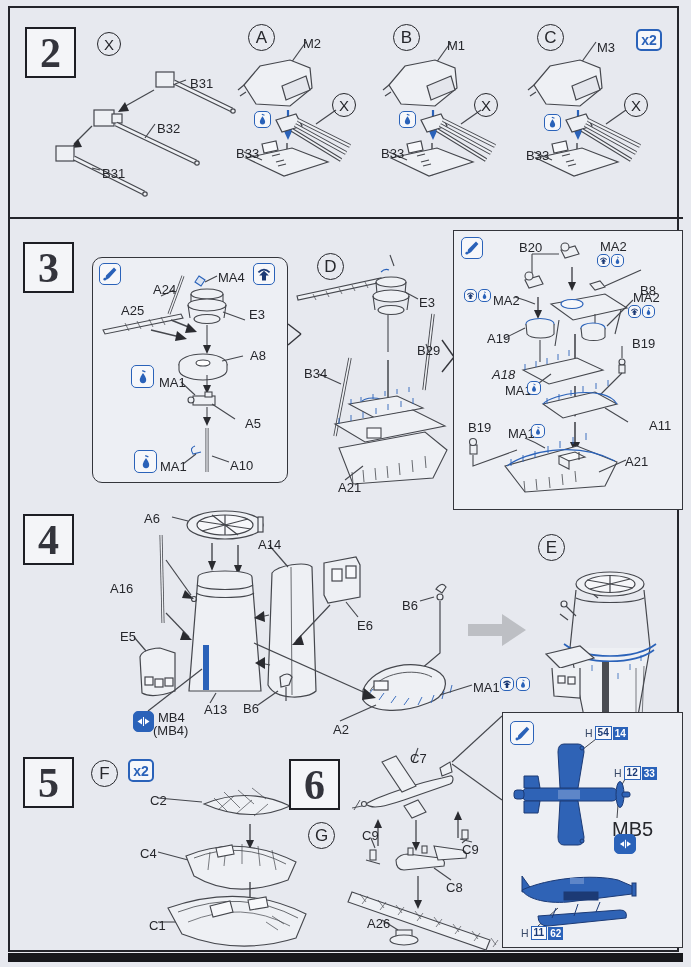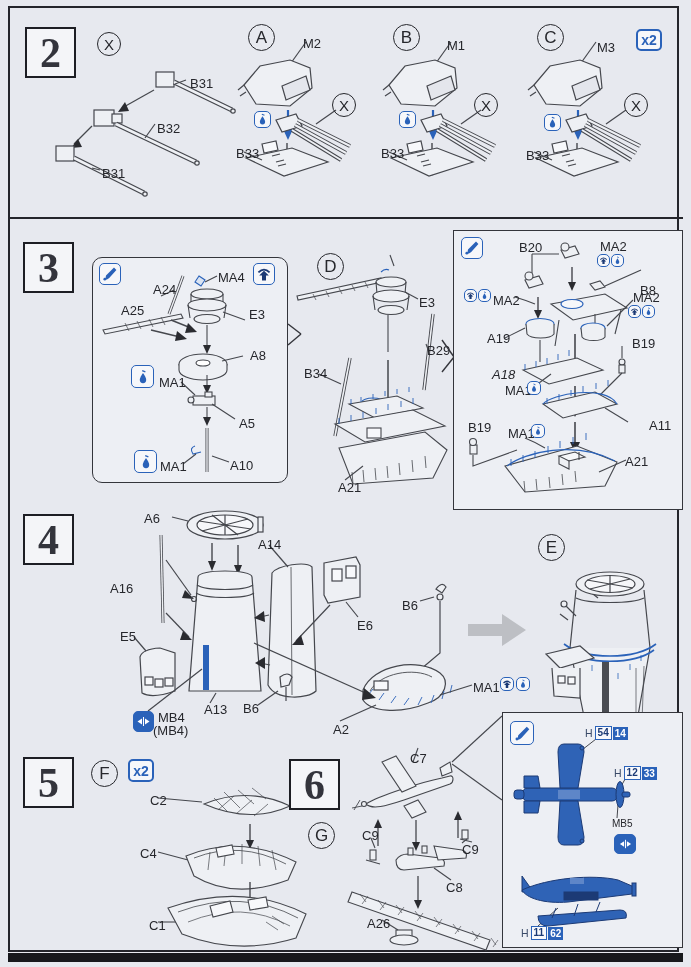--- a/index.html
+++ b/index.html
@@ -269,21 +269,21 @@
   <span class="lbl" style="left:121px;top:304px;">A25</span>
   <span class="lbl" style="left:249px;top:308px;">E3</span>
   <span class="lbl" style="left:250px;top:349px;">A8</span>
   <div class="ic" style="left:131px;top:365px;width:23px;height:23px;">
     <svg width="16" height="16" viewBox="0 0 20 20">
         <path d="M10,5 C10,5 6,10.5 6,13.5 a4,4.2 0 0 0 8,0 C14,10.5 10,5 10,5 Z" fill="#2a62b9"></path>
         <path d="M9,2 L13,3.5" stroke="#2a62b9" stroke-width="1.8"></path>
       </svg>
   </div>
   <span class="lbl" style="left:159px;top:376px;">MA1</span>
-  <span class="lbl" style="left:239px;top:417px;">A5</span>
+  <span class="lbl" style="left:245px;top:417px;">A5</span>
   <div class="ic" style="left:134px;top:450px;width:23px;height:23px;">
     <svg width="16" height="16" viewBox="0 0 20 20">
         <path d="M10,5 C10,5 6,10.5 6,13.5 a4,4.2 0 0 0 8,0 C14,10.5 10,5 10,5 Z" fill="#2a62b9"></path>
         <path d="M9,2 L13,3.5" stroke="#2a62b9" stroke-width="1.8"></path>
       </svg>
   </div>
   <span class="lbl" style="left:160px;top:460px;">MA1</span>
   <span class="lbl" style="left:230px;top:459px;">A10</span>
 
   <div class="circ" style="left:317px;top:253px;">
@@ -315,21 +315,21 @@
       <path d="M58,152 l0,-5 m10,3 l0,-5 m12,2 l0,-5 m12,2 l0,-5 m12,3 l0,-5 m12,3 l0,-5" stroke="#2a62b9" stroke-width="0.9"></path>
       <path d="M42,172 L120,158 L152,174 L72,190 Z" fill="#eef0f4"></path>
       <path d="M46,172 l0,-6 m12,3 l0,-6 m12,3 l0,-6 m13,2 l0,-6 m12,2 l0,-6 m13,3 l0,-6 m12,3 l0,-6" stroke="#2a62b9" stroke-width="0.9"></path>
       <path d="M46,196 L132,180 L154,198 L140,226 L60,232 Z" fill="#eef0f4"></path>
       <path d="M60,232 l-1,-12 m12,10 l-1,-12 m13,10 l-1,-12 m13,10 l-1,-12 m13,9 l-1,-12 m14,9 l-1,-12 m14,8 l-1,-12" stroke-width="0.8"></path>
       <rect x="74" y="176" width="14" height="10" fill="#f6f7fa"></rect>
       <line x1="52" y1="228" x2="70" y2="214"></line>
     </g>
   </svg>
   <span class="lbl" style="left:419px;top:296px;">E3</span>
-  <span class="lbl" style="left:427px;top:344px;">B29</span>
+  <span class="lbl" style="left:417px;top:344px;">B29</span>
   <span class="lbl" style="left:304px;top:367px;">B34</span>
   <span class="lbl" style="left:338px;top:481px;">A21</span>
   <svg class="abs" style="left:440px;top:338px;" width="16" height="36" viewBox="0 0 16 36">
     <g stroke="#34353b" stroke-width="1.4" fill="none">
         <line x1="2" y1="2" x2="14" y2="19"></line>
         <line x1="2" y1="34" x2="14" y2="19"></line>
       </g>
   </svg>
 
   <div class="panel" style="left:453px;top:230px;width:230px;height:280px;"></div>
@@ -711,21 +711,21 @@
   <div class="chips" style="left:585px;top:726px;">
     <span class="pfx">H</span>
     <span class="chip-o">54</span>
     <span class="chip-s">14</span>
   </div>
   <div class="chips" style="left:614px;top:766px;">
     <span class="pfx">H</span>
     <span class="chip-o">12</span>
     <span class="chip-s">33</span>
   </div>
-  <span class="lbl" style="left:612px;top:819px;font-size:10px;">MB5</span>
+  <span class="lbl" style="left:612px;top:819px;font-size:20px;">MB5</span>
   <div class="ic fill" style="left:614px;top:834px;width:22px;height:20px;">
     <svg width="15" height="14" viewBox="0 0 20 20">
         <polygon points="2,10 8,6 8,14" fill="#fff"></polygon>
         <polygon points="18,10 12,6 12,14" fill="#fff"></polygon>
         <rect x="9.3" y="4" width="1.4" height="12" fill="#fff"></rect>
       </svg>
   </div>
   <div class="chips" style="left:521px;top:926px;">
     <span class="pfx">H</span>
     <span class="chip-o">11</span>

